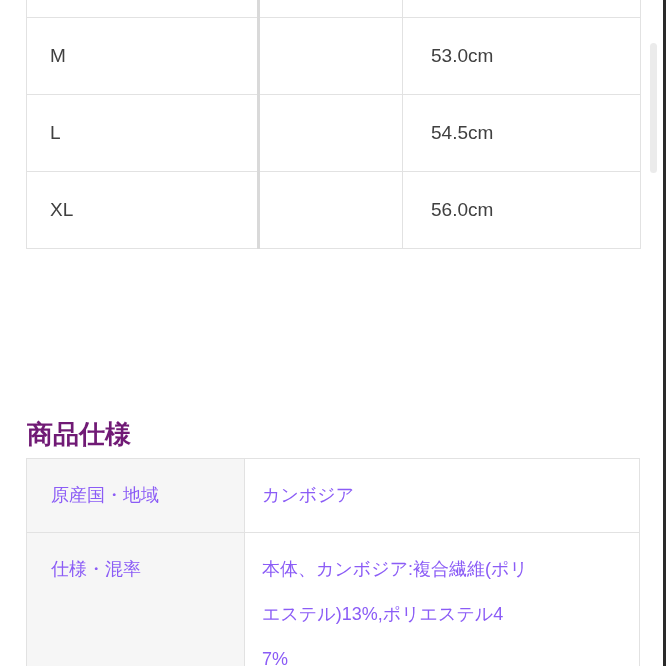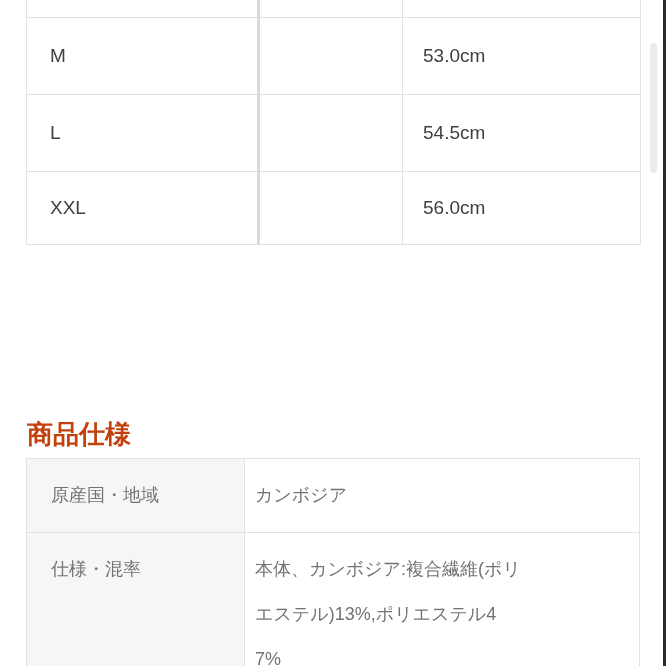--- a/index.html
+++ b/index.html
@@ -31,60 +31,60 @@
     color: #404040;
     vertical-align: middle;
     background: #ffffff;
   }
   .size-table tr.short td { height: 70px; }
   .size-table td.col-size {
     padding-left: 23px;
     border-right: 3px solid #d9d9d9;
   }
   .size-table td.col-mid { }
-  .size-table td.col-val { padding-left: 20px; }
+  .size-table td.col-val { padding-left: 28px; }
 
   
   .spec-heading {
     position: absolute;
     left: 27px;
     top: 394px;
     font-size: 26px;
     line-height: 36px;
     font-weight: 700;
-    color: #c2410c;
+    color: #701a75;
   }
 
   
   .spec-table {
     position: absolute;
     left: 26px;
     top: 458px;
     width: 614px;
     border-collapse: collapse;
     table-layout: fixed;
   }
   .spec-table th, .spec-table td {
     border: 1px solid #e2e2e2;
     vertical-align: top;
     font-size: 18px;
     line-height: 45px;
-    color: #737373;
+    color: #8b5cf6;
     font-weight: 400;
     text-align: left;
     margin-left: 41px;
   }
   .spec-table th {
     background: #f6f6f6;
     width: 187px;
     padding: 14px 6px 14px 24px;
   }
   .spec-table td {
     background: #ffffff;
-    padding: 14px 20px 14px 10px;
+    padding: 14px 20px 14px 17px;
   }
   .spec-table .value-line { white-space: nowrap; }
 
   
   .scrollbar-thumb {
     position: absolute;
     left: 650px;
     top: 43px;
     width: 7px;
     height: 130px;
@@ -118,22 +118,22 @@
     <tr>
       <td class="col-size">M</td>
       <td class="col-mid"></td>
       <td class="col-val">53.0cm</td>
     </tr>
     <tr>
       <td class="col-size">L</td>
       <td class="col-mid"></td>
       <td class="col-val">54.5cm</td>
     </tr>
-    <tr class="short">
-      <td class="col-size">XXL</td>
+    <tr>
+      <td class="col-size">XL</td>
       <td class="col-mid"></td>
       <td class="col-val">56.0cm</td>
     </tr>
   </tbody>
 </table>
 
 <h2 class="spec-heading">商品仕様</h2>
 
 <table class="spec-table">
   <tbody>

